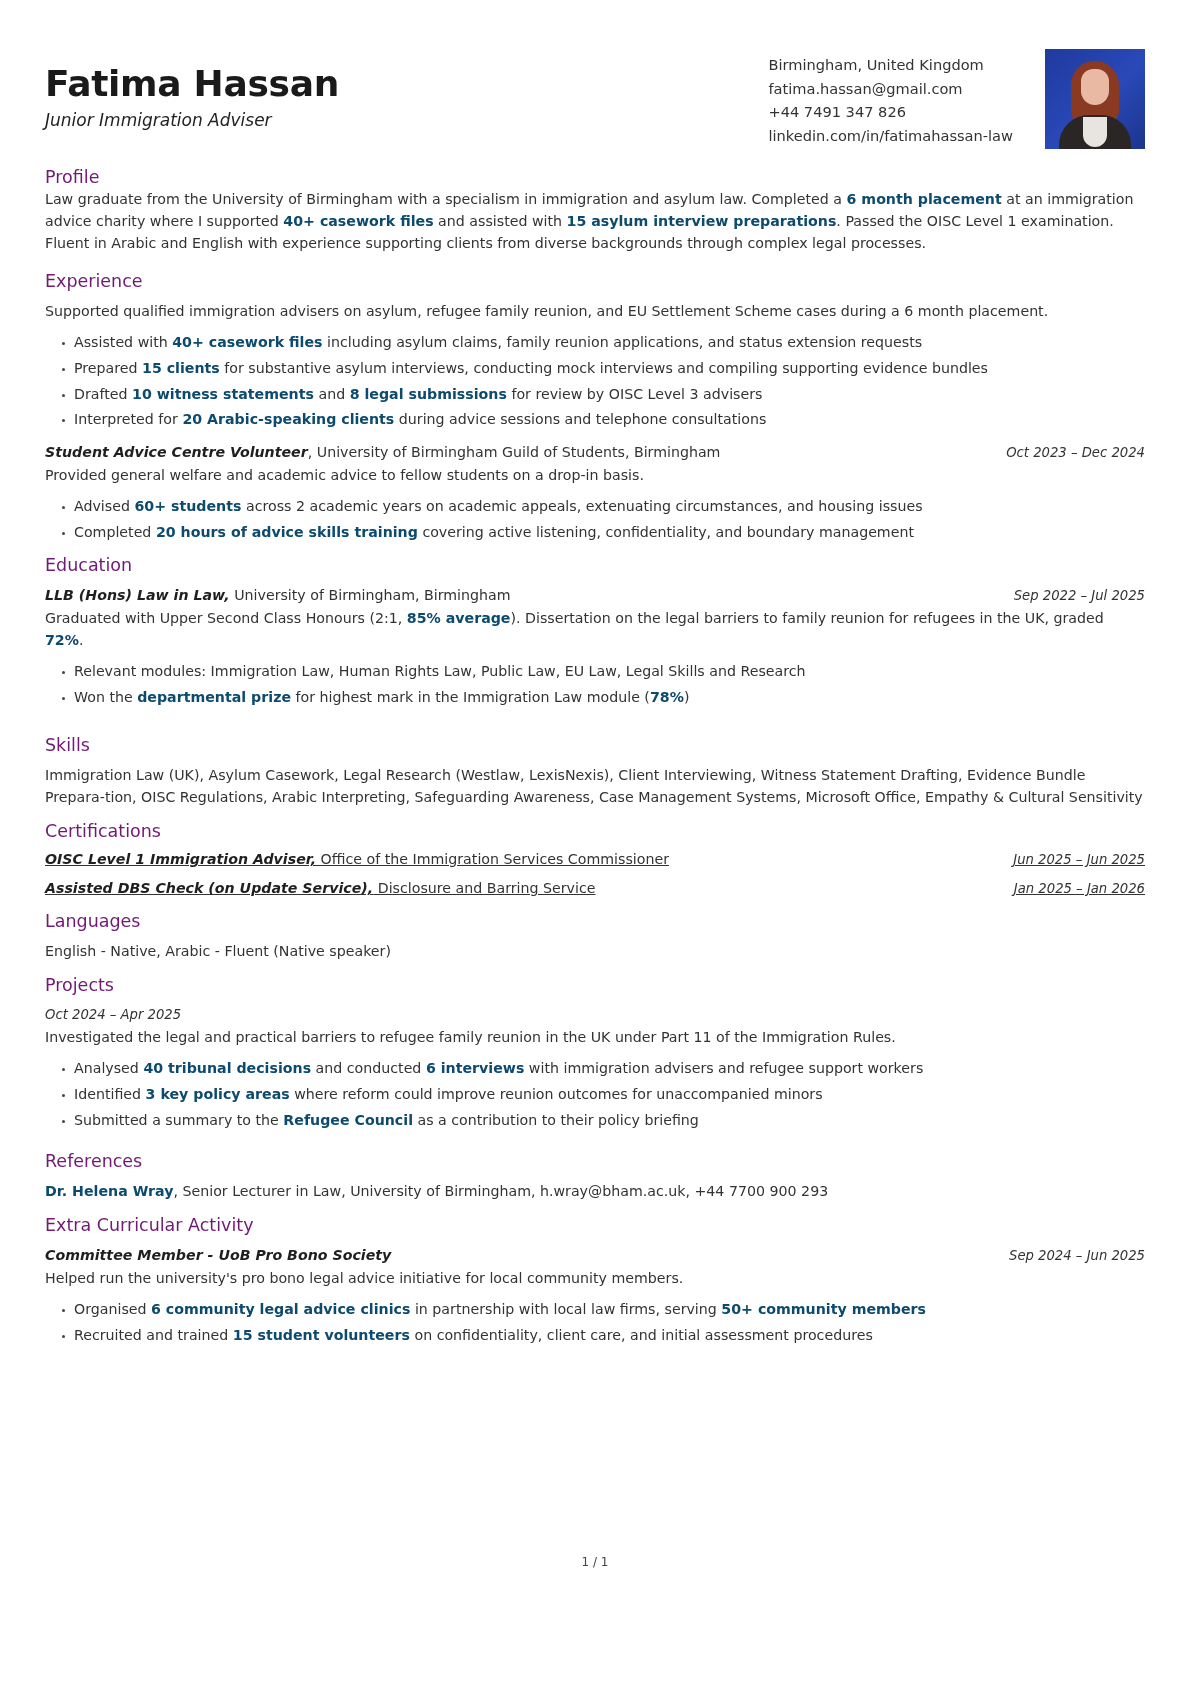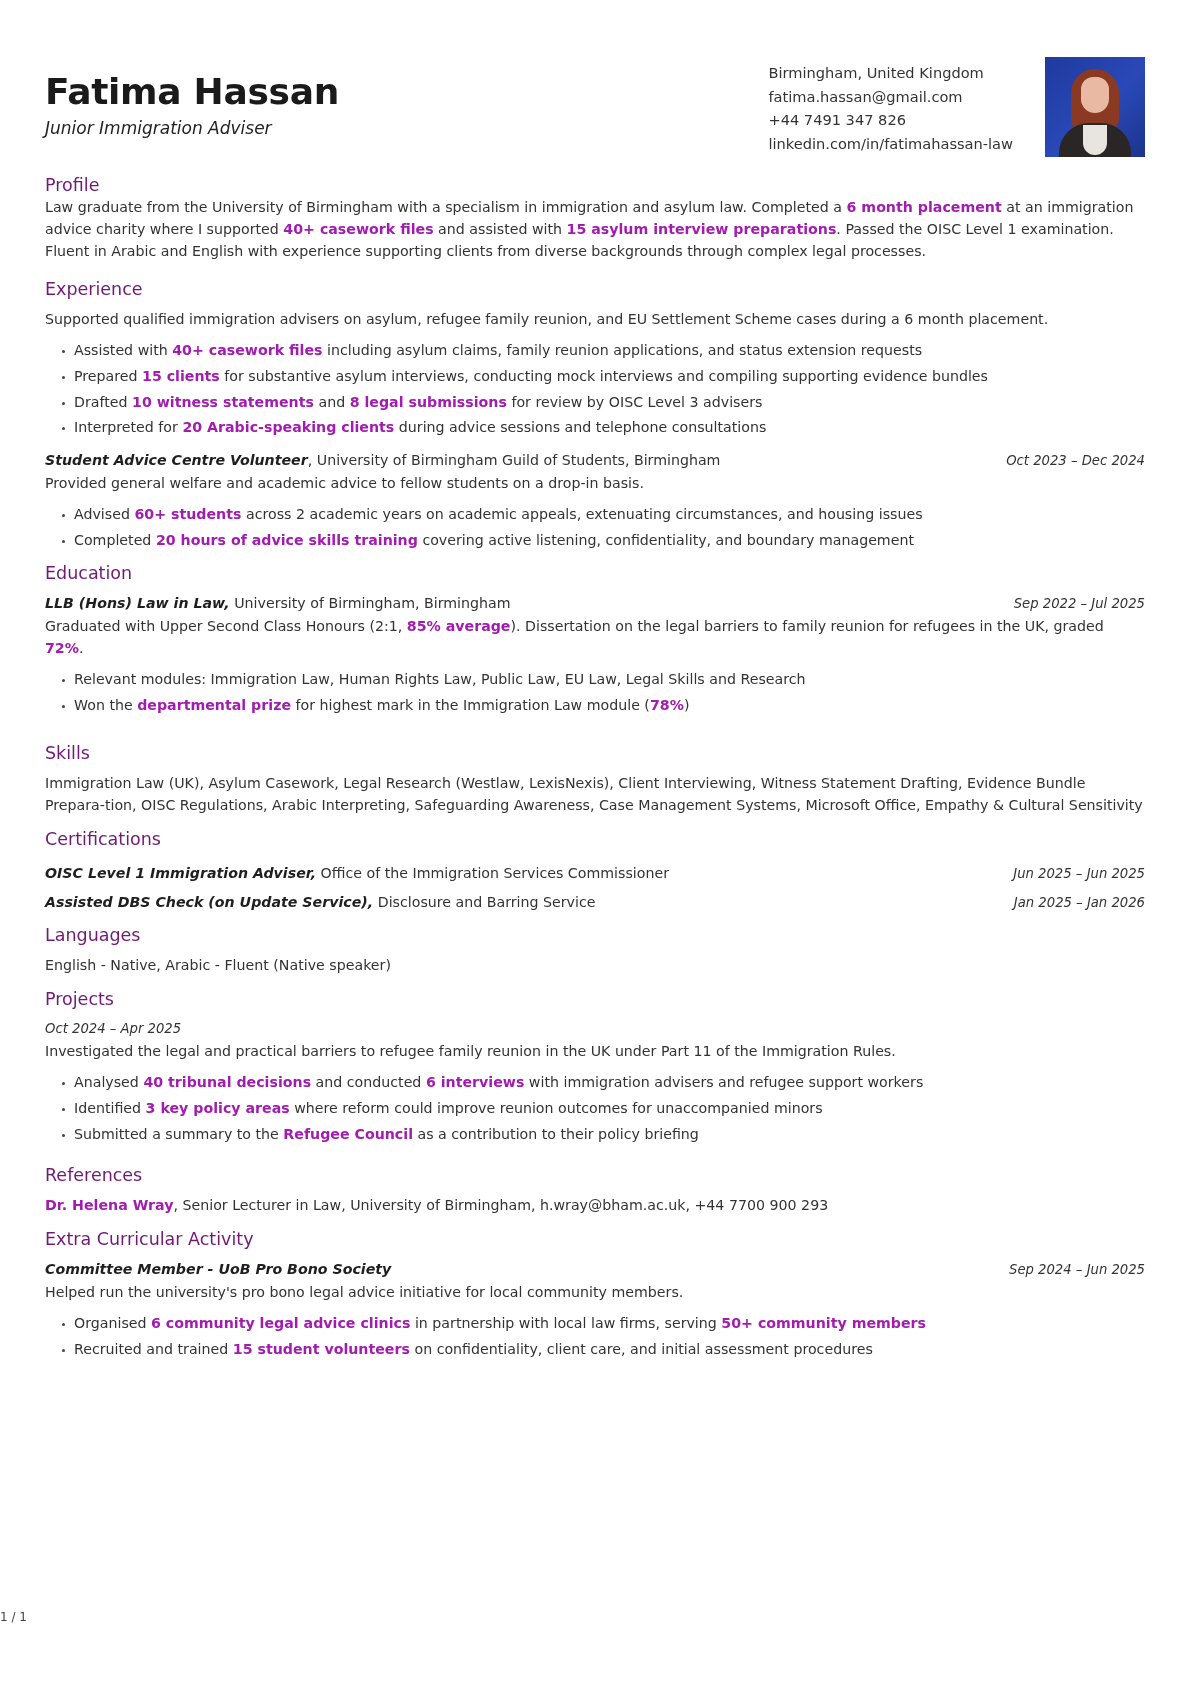--- a/index.html
+++ b/index.html
@@ -4,21 +4,21 @@
 <style>
   * { box-sizing: border-box; margin: 0; padding: 0; }
   html, body { width: 1190px; height: 1683px; background: #ffffff; }
   body {
     font-family: "DejaVu Sans", "Liberation Sans", sans-serif;
     color: #333333;
     font-size: 14.2px;
     position: relative;
     overflow: hidden;
   }
-  .page { position: absolute; left: 45px; top: 12px; width: 1100px; }
+  .page { position: absolute; left: 45px; top: 4px; width: 1100px; }
 
   
   .header { position: relative; height: 150px; }
   .name-wrap { position: absolute; left: 0; top: 58px; }
   .name {
     font-size: 36px; font-weight: bold; color: #1a1a1a; letter-spacing: -0.3px;
     position: relative; display: inline-block; line-height: 44px;
   }
   .name::after {
     content: ""; position: absolute; left: 0; right: -14px; bottom: 4px; height: 9px;
@@ -55,31 +55,31 @@
   .section { position: relative; }
   .sec-h {
     font-size: 17.5px; font-weight: normal; color: #701a75; display: inline-block;
     position: relative; line-height: 22px;
   }
   .sec-h::after {
     content: ""; position: absolute; left: 0; right: -6px; bottom: 0px; height: 6px;
     background: #e3eff9; z-index: -1;
   }
   .p { line-height: 22px; }
-  .b { font-weight: bold; color: #a21caf; }
+  .b { font-weight: bold; color: #0c4a6e; }
   .entry-head { display: flex; justify-content: space-between; align-items: baseline; line-height: 22px; }
   .entry-title { font-weight: bold; font-style: italic; color: #1f1f1f; }
   .date { font-style: italic; font-size: 13.2px; color: #333; white-space: nowrap; }
   ul.bullets { list-style: none; margin-top: 8px; }
   ul.bullets li { position: relative; padding-left: 29px; line-height: 25.8px; }
   ul.bullets li::before {
     content: ""; position: absolute; left: 17px; top: 12px; width: 3px; height: 3px;
     background: #444; border-radius: 50%;
   }
-  .footer { position: absolute; left: 0; width: 1190px; top: 1610px; text-align: left; font-size: 12px; color: #444; }
+  .footer { position: absolute; left: 0; width: 1190px; top: 1555px; text-align: center; font-size: 12px; color: #444; }
 </style>
 </head>
 <body>
 
 <div class="page">
 
   <div class="header">
     <div class="name-wrap">
       <div class="name">Fatima Hassan</div>
       <div class="title">Junior Immigration Adviser</div>
@@ -146,21 +146,21 @@
       </div>
   </div>
 
   <div class="section" style="margin-top:24px;">
     <div class="sec-h">Skills</div>
     <div class="p" style="margin-top:8px;">Immigration Law (UK), Asylum Casework, Legal Research (Westlaw, LexisNexis), Client Interviewing, Witness Statement Drafting, Evidence Bundle Prepara-tion, OISC Regulations, Arabic Interpreting, Safeguarding Awareness, Case Management Systems, Microsoft Office, Empathy &amp; Cultural Sensitivity</div>
   </div>
 
   <div class="section" style="margin-top:12px;">
     <div class="sec-h">Certifications</div>
-    <div id="cert-entries" style="margin-top:12px;">
+    <div id="cert-entries" style="margin-top:6px;text-decoration:underline;">
         <div style="margin-top: 0px;">
           <div class="entry-head">
             <div><span class="entry-title">OISC Level 1 Immigration Adviser,</span><span> Office of the Immigration Services Commissioner</span></div>
             <div class="date">Jun 2025 – Jun 2025</div>
           </div>
         </div>
         <div style="margin-top: 6px;">
           <div class="entry-head">
             <div><span class="entry-title">Assisted DBS Check (on Update Service),</span><span> Disclosure and Barring Service</span></div>
             <div class="date">Jan 2025 – Jan 2026</div>

